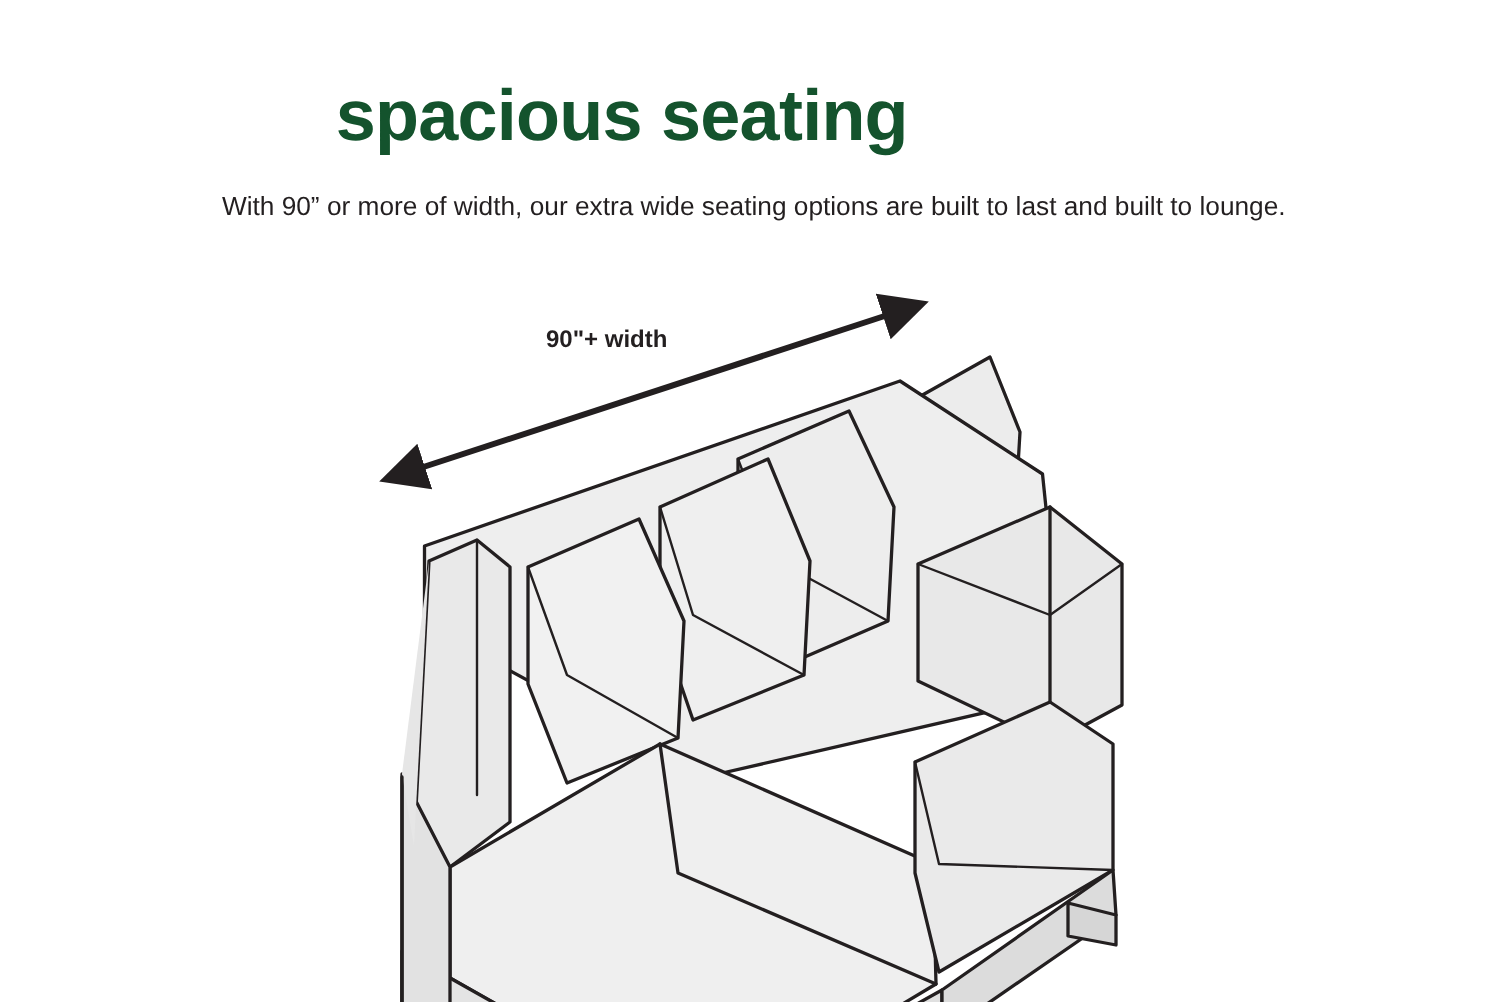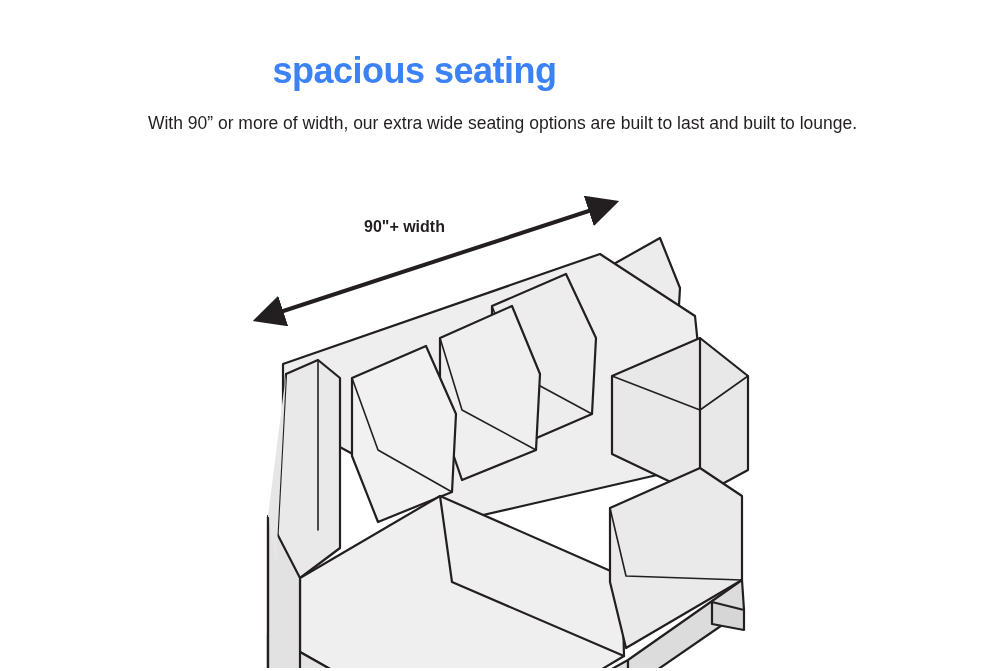--- a/index.html
+++ b/index.html
@@ -20,29 +20,29 @@
     width: 1005px;
     height: 671px;
     background: #ffffff;
   }
   .headline {
     position: absolute;
     top: 50px;
     left: 0;
     width: 829px;
     text-align: center;
-    font-size: 36px;
+    font-size: 48px;
     font-weight: bold;
     letter-spacing: -0.5px;
-    color: #3b82f6;
+    color: #14532d;
     line-height: 1.15;
   }
   .subhead {
     position: absolute;
-    top: 110px;
+    top: 124px;
     left: 0;
     width: 1005px;
     text-align: center;
     font-size: 17.5px;
     font-weight: normal;
     color: #231f20;
     line-height: 1.5;
   }
   .subhead .line {
     display: block;

